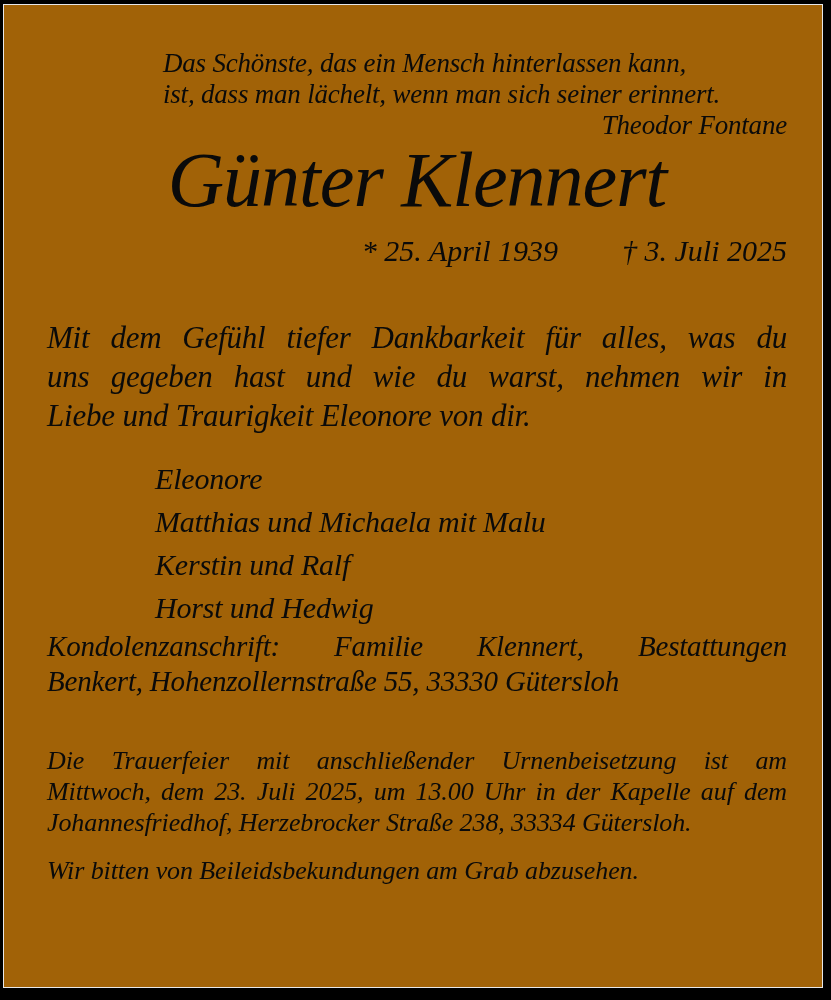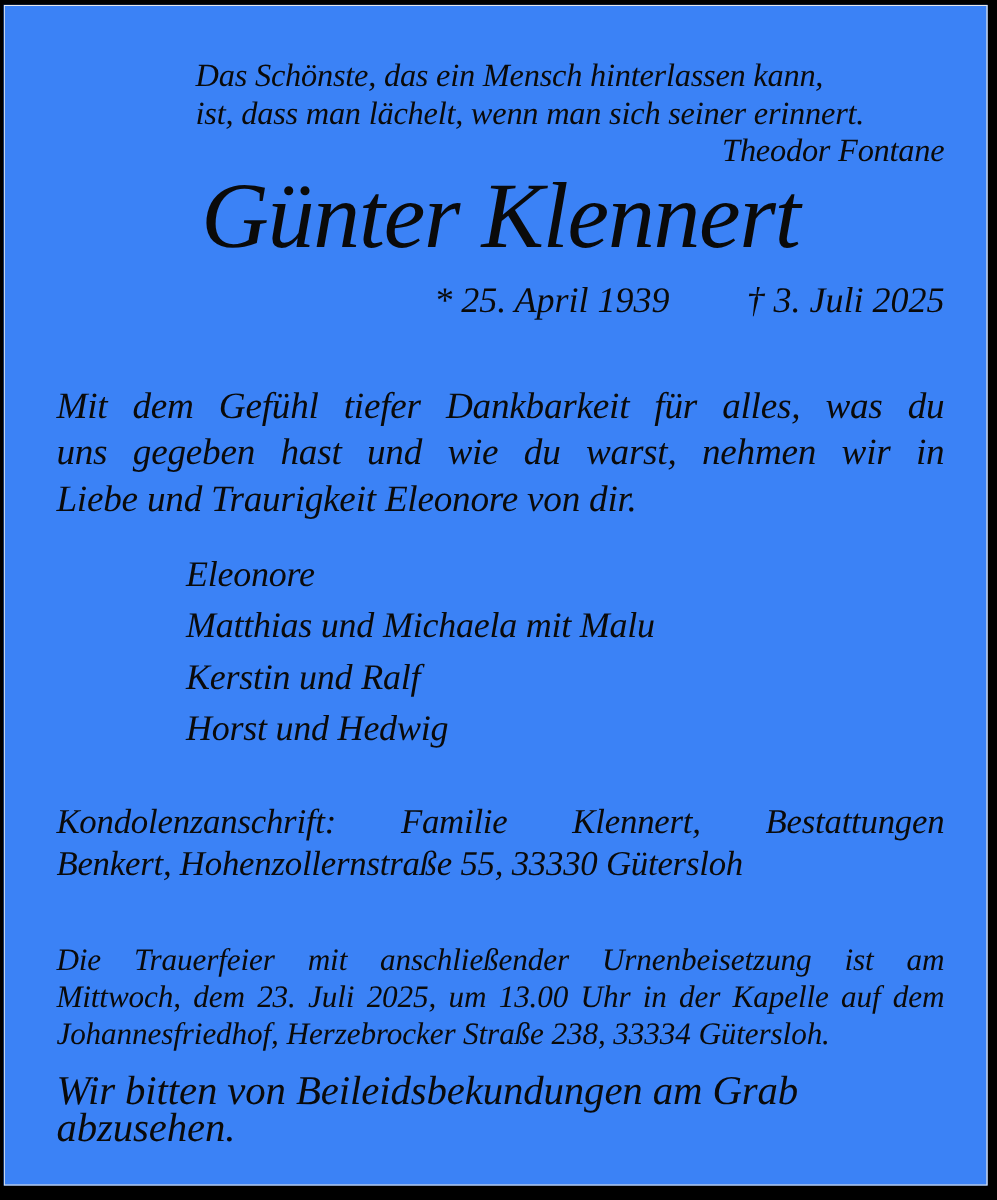--- a/index.html
+++ b/index.html
@@ -13,21 +13,21 @@
     position: relative;
     font-family: "Liberation Serif", "DejaVu Serif", serif;
     overflow: hidden;
   }
   .card {
     position: absolute;
     left: 3px;
     top: 4px;
     width: 820px;
     height: 984px;
-    background: #3b82f6;
+    background: #a16207;
     box-shadow: inset 0 0 0 1px #e8e8e8;
   }
   .content {
     position: relative;
     padding: 0 36px 0 44px;
     color: #0a0a0a;
     font-style: italic;
   }
   
   .quote {
@@ -72,36 +72,35 @@
   
   .mourners {
     margin-top: 22px;
     margin-left: 108px;
     font-size: 30px;
     line-height: 43px;
     letter-spacing: -0.2px;
   }
   
   .condolence {
-    margin-top: 39px;
     font-size: 29px;
     line-height: 35px;
     letter-spacing: -0.2px;
   }
   
   .funeral {
     margin-top: 46px;
     font-size: 26px;
     line-height: 31px;
     letter-spacing: -0.1px;
   }
   
   .closing {
     margin-top: 17px;
-    font-size: 34px;
+    font-size: 26px;
     line-height: 31px;
     letter-spacing: -0.1px;
     font-style: italic;
   }
 </style>
 </head>
 <body>
 
 <div class="card">
   <div class="content">

